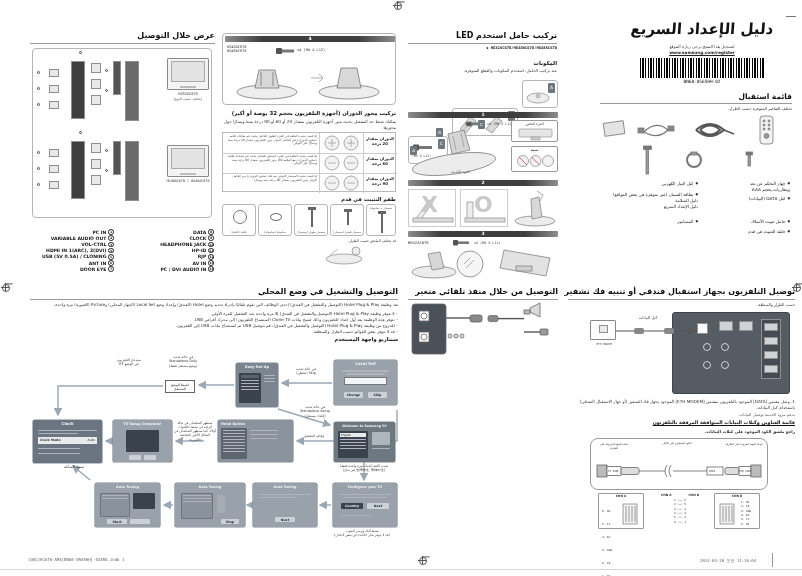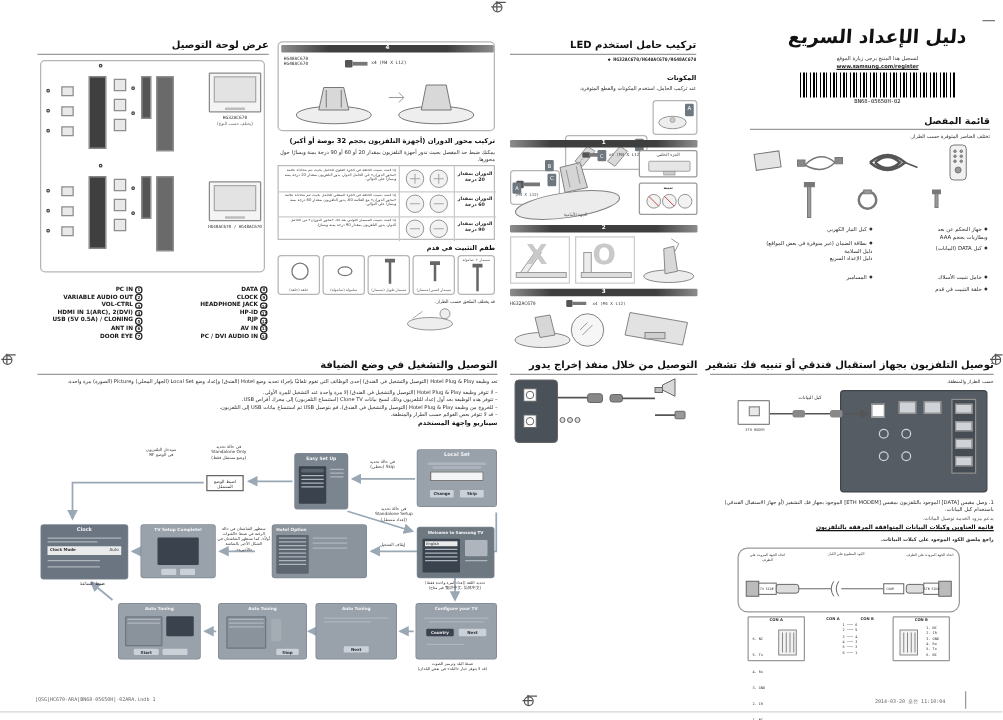--- a/index.html
+++ b/index.html
@@ -50,21 +50,21 @@
     <span></span>
   </div>
 <div class="regmark" style="left:792px;top:283px">
     <span></span>
   </div>
 <div class="regmark" style="left:418px;top:556px">
     <span></span>
   </div>
 <div class="abs" style="left:786px;top:16px;width:10px;border-top:0.8px solid #777"></div>
 
-<div class="sh" style="left:30px;top:31px;width:185px">عرض لوحة التوصيل</div>
+<div class="sh" style="left:30px;top:31px;width:185px">عرض خلال التوصيل</div>
 <div class="hr" style="left:30px;top:43px;width:185px"></div>
 
 <div class="panel" style="left:32px;top:48px;width:180px;height:170px">
 
   <div class="port" style="left:38px;top:12px;width:14px;height:58px;background:#3f3f3f"></div>
   <div class="port" style="left:58px;top:14px;width:10px;height:10px"></div>
   <div class="port" style="left:58px;top:30px;width:10px;height:10px"></div>
   <div class="port" style="left:58px;top:46px;width:10px;height:10px"></div>
   <div class="port" style="left:16px;top:20px;width:10px;height:8px"></div>
   <div class="port" style="left:16px;top:36px;width:10px;height:8px"></div>
@@ -249,21 +249,21 @@
 </div>
 <div class="notetxt" style="left:286px;top:239px;width:110px;font-size:3.6px">قد يختلف الملحق حسب الطراز.</div>
 <svg class="abs" style="left:316px;top:245px" width="48" height="20" viewBox="0 0 48 20">
   <g stroke="#888" fill="#eee" stroke-width="0.7">
     <ellipse cx="28" cy="14" rx="18" ry="5"></ellipse>
       <circle cx="40" cy="6" r="4"></circle>
       <path d="M14 10l8-6" stroke="#999"></path>
   </g>
 </svg>
 
-<div class="sh" style="left:213px;top:287px;width:185px">التوصيل والتشغيل في وضع الضيافة</div>
+<div class="sh" style="left:213px;top:287px;width:185px">التوصيل والتشغيل في وضع المحلي</div>
 <div class="hr" style="left:30px;top:299px;width:368px"></div>
 <div class="notetxt" style="left:30px;top:302px;width:368px;font-size:4.1px">تعد وظيفة Hotel Plug &amp; Play (التوصيل والتشغيل في الفندق) إحدى الوظائف التي تقوم تلقائيًا بإجراء تحديد وضع Hotel (الفندق) وإعداد وضع Local Set (الجهاز المحلي) وPicture (الصورة) مرة واحدة.</div>
 <div class="notetxt" style="left:30px;top:311px;width:368px;font-size:4.1px">– لا تتوفر وظيفة Hotel Plug &amp; Play (التوصيل والتشغيل في الفندق) إلا مرة واحدة عند التشغيل للمرة الأولى.</div>
 <div class="notetxt" style="left:30px;top:317px;width:368px;font-size:4.1px">– تتوفر هذه الوظيفة بعد أول إعداد للتلفزيون وذلك لنسخ بيانات Clone TV (استنساخ التلفزيون) إلى محرك أقراص USB.</div>
 <div class="notetxt" style="left:30px;top:323px;width:368px;font-size:4.1px">– للخروج من وظيفة Hotel Plug &amp; Play (التوصيل والتشغيل في الفندق)، قم بتوصيل USB ثم استنساخ بيانات USB إلى التلفزيون.</div>
 <div class="notetxt" style="left:30px;top:329px;width:368px;font-size:4.1px">– قد لا تتوفر بعض القوائم حسب الطراز والمنطقة.</div>
 <div class="sh" style="left:298px;top:336px;width:100px;font-size:5.2px">سيناريو واجهة المستخدم</div>
 
 <div class="abs" style="left:30px;top:355px;width:370px;height:195px">
   <svg class="abs" style="left:0;top:0" width="370" height="195" viewBox="0 0 370 195">
@@ -530,21 +530,21 @@
       <rect x="108" y="20" width="16" height="5" fill="#cfcfcf"></rect>
   </g>
 </svg>
 
 <div class="abs rtl" style="left:612px;top:20px;width:180px;text-align:center;font-size:15px;font-weight:bold;color:#111;transform:skewX(-4deg);letter-spacing:-0.5px">دليل الإعداد السريع</div>
 <div class="abs rtl ctr" style="left:632px;top:44px;width:140px;font-size:4.2px;color:#333">لتسجيل هذا المنتج يرجى زيارة الموقع</div>
 <div class="abs ctr" style="left:632px;top:50px;width:140px;font-size:4.2px;font-weight:bold;color:#222;text-decoration:underline">www.samsung.com/register</div>
 <div class="abs" style="left:640px;top:58px;width:124px;height:20px;background:repeating-linear-gradient(90deg,#000 0 1px,#fff 1px 2.4px,#000 2.4px 4px,#fff 4px 4.8px,#000 4.8px 5.6px,#fff 5.6px 8px)"></div>
 <div class="abs ctr mono" style="left:640px;top:79px;width:124px;font-size:4.4px;color:#111">BN68-05650H-02</div>
 
-<div class="sh" style="left:700px;top:92px;width:92px;font-size:7.5px">قائمة المفصل</div>
+<div class="sh" style="left:700px;top:92px;width:92px;font-size:7.5px">قائمة استقبال</div>
 <div class="hr" style="left:600px;top:103px;width:192px"></div>
 <div class="notetxt" style="left:600px;top:106px;width:192px;font-size:4px">تختلف العناصر المتوفرة حسب الطراز.</div>
 
 <svg class="abs" style="left:600px;top:112px" width="192px" height="66" viewBox="0 0 192 66">
   <g stroke="#787878" stroke-width="0.8" fill="#eee">
 
     <rect x="160" y="4" width="13" height="28" rx="3" fill="#f1f1f1"></rect>
     <g fill="#999">
         <circle cx="164" cy="9" r="1"></circle>
         <circle cx="169" cy="9" r="1"></circle>
@@ -579,21 +579,21 @@
 وبطاريات بحجم AAA</div>
 <div class="bullet" style="left:702px;top:196px;width:88px">كبل DATA (البيانات)</div>
 <div class="bullet" style="left:702px;top:219px;width:88px">حامل تثبيت الأسلاك</div>
 <div class="bullet" style="left:702px;top:229px;width:88px">حلقة التثبيت في قدم</div>
 <div class="bullet" style="left:604px;top:181px;width:94px">كبل التيار الكهربي</div>
 <div class="bullet" style="left:604px;top:192px;width:94px">بطاقة الضمان (غير متوفرة في بعض المواقع)
 دليل السلامة
 دليل الإعداد السريع</div>
 <div class="bullet" style="left:604px;top:219px;width:94px">المسامير</div>
 
-<div class="sh" style="left:420px;top:287px;width:138px">التوصيل من خلال منفذ إخراج يدور</div>
+<div class="sh" style="left:420px;top:287px;width:138px">التوصيل من خلال منفذ تلقائي متغير</div>
 <div class="hr" style="left:408px;top:299px;width:150px"></div>
 <svg class="abs" style="left:408px;top:302px" width="150" height="58" viewBox="0 0 150 58">
   <g stroke="#666" stroke-width="0.8">
     <rect x="4" y="2" width="34" height="50" rx="3" fill="#4b5158"></rect>
     <rect x="11" y="9" width="10" height="10" fill="#fff"></rect>
       <circle cx="16" cy="14" r="3" fill="none"></circle>
     <rect x="11" y="30" width="10" height="10" fill="#fff"></rect>
       <circle cx="16" cy="35" r="3" fill="none"></circle>
     <line x1="38" y1="16" x2="62" y2="16" stroke="#555" stroke-width="1.4"></line>
     <rect x="62" y="13" width="12" height="7" rx="2" fill="#888"></rect>

